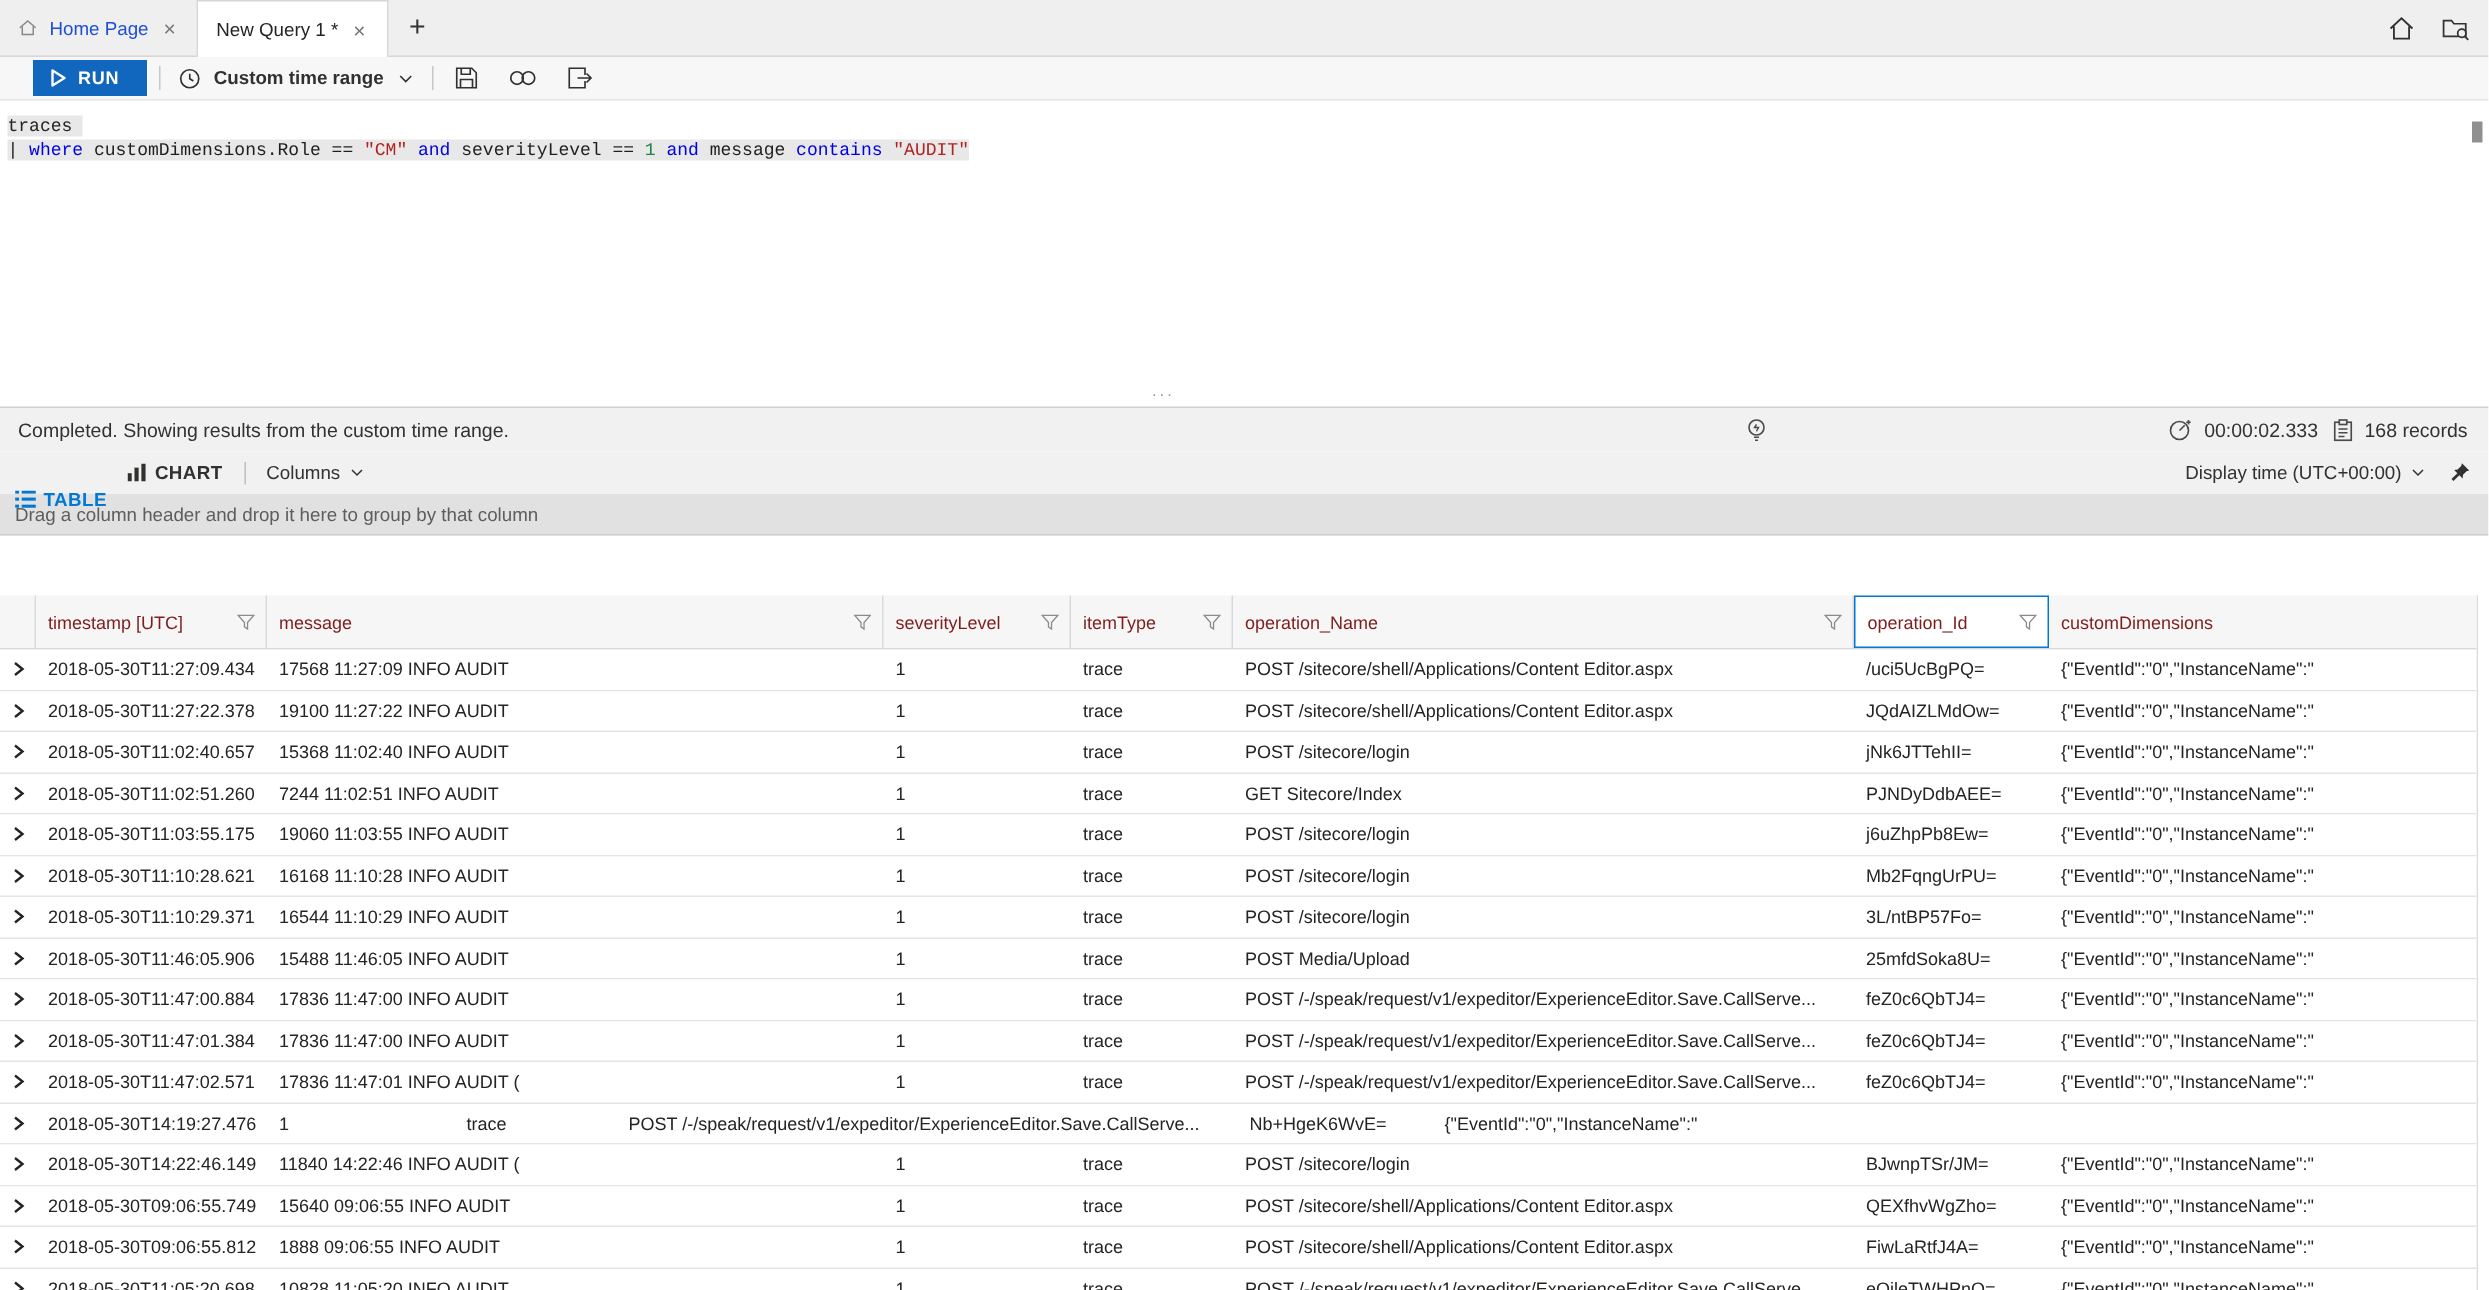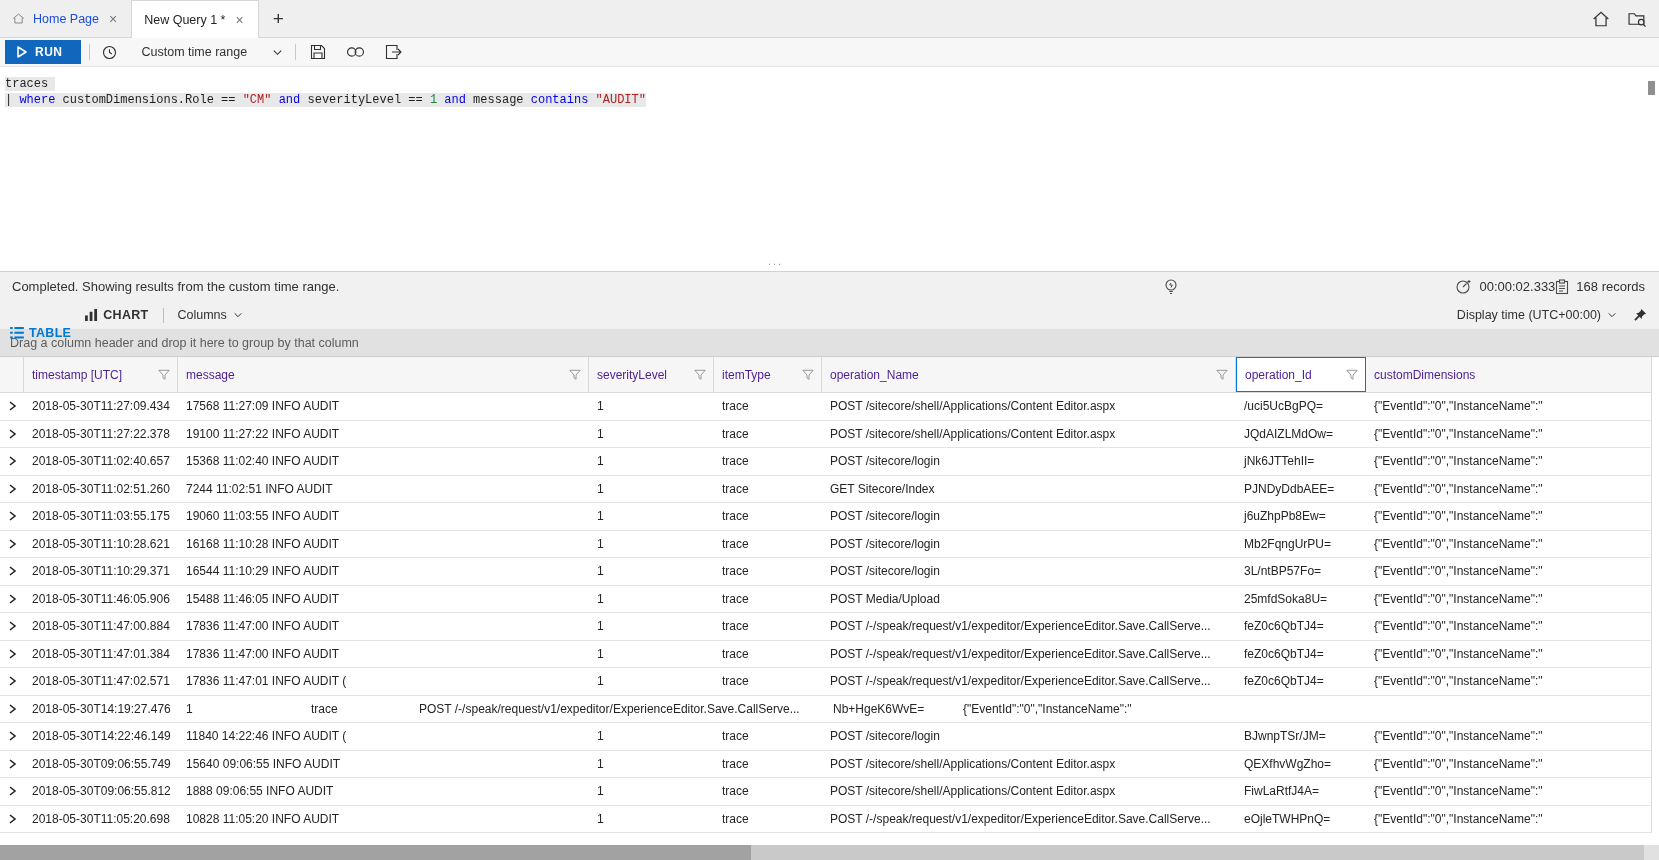--- a/index.html
+++ b/index.html
@@ -12,60 +12,60 @@
   .tab { display:flex; align-items:center; gap:8px; padding:0 12px; cursor:pointer; }
   .tab.inactive { color:#8a8886; }
   .tab.inactive .tab-label { color:#1d4ed8; }
   .tab.active { background:#fff; border:1px solid #d6d6d6; border-bottom:none; margin-bottom:-1px; color:#252423; }
   .tab .tab-label { font-size:12.5px; white-space:nowrap; }
   .tab-close { font-size:14px; color:#777; padding:0 2px; line-height:1; }
   .newtab { display:flex; align-items:center; padding:0 14px; font-size:19px; color:#333; cursor:pointer; }
   .tabbar-right { position:absolute; right:12px; top:0; height:100%; display:flex; align-items:center; gap:18px; }
 
   
-  .toolbar { height:28px; background:#f7f7f7; display:flex; align-items:center; padding:0 5px; gap:8px; }
+  .toolbar { height:28px; background:#f7f7f7; display:flex; align-items:center; padding:0 22px; gap:8px; }
   .run-btn { height:24px; background:#1166bd; color:#fff; display:flex; align-items:center; gap:8px; padding:0 18px 0 12px; font-weight:bold; font-size:12px; letter-spacing:.5px; cursor:pointer; }
   .tb-sep { width:1px; height:16px; background:#c8c8c8; }
-  .time-range { display:flex; align-items:center; gap:25px; color:#323130; font-size:12.5px; padding:0 4px; cursor:pointer; }
+  .time-range { display:flex; align-items:center; gap:9px; color:#323130; font-size:12.5px; padding:0 4px; cursor:pointer;font-weight:bold; }
   .tb-icon { padding:0 6px; cursor:pointer; display:flex; align-items:center; }
 
   
   .editor { height:205px; background:#fff; position:relative; font-family:"Liberation Mono", monospace; font-size:12px; line-height:16px; padding:9px 0 0 5px; border-top:1px solid #e3e3e3; }
   .code-line { white-space:pre; }
   .hl { background:#e8e8e8; }
   .tk-p { color:#1e1e1e; }
   .tk-k { color:#0000e6; }
   .tk-s { color:#b22222; }
   .tk-n { color:#1e8449; }
   .editor-vscroll { position:absolute; right:4px; top:14px; width:7px; height:14px; background:#909090; }
   .splitter-dots { position:absolute; left:768px; bottom:2px; color:#9a9a9a; font-size:11px; letter-spacing:2px; font-family:"Liberation Sans",sans-serif; }
 
   
   .statusbar { height:30px; background:#f1f1f1; border-top:1px solid #d0d0d0; display:flex; align-items:center; padding:0 12px; position:relative; }
   .status-text { font-size:13px; color:#323130; }
-  .status-right { position:absolute; right:14px; display:flex; align-items:center; }
+  .status-right { position:absolute; right:14px; display:flex; align-items:center; gap:10px; }
   .status-metric { display:flex; align-items:center; gap:7px; font-size:13px; color:#323130; }
   .bulb { position:absolute; right:480px; }
 
   
   .viewtabs { height:28px; background:#f1f1f1; display:flex; align-items:center; padding:0 10px; gap:14px; position:relative; }
   .vtab { display:flex; align-items:center; gap:5px; font-size:12.5px; font-weight:bold; letter-spacing:.3px; cursor:pointer; }
   .vtab.sel { color:#0078d4;margin-top:36px; }
   .vtab.unsel { color:#323130; }
   .vt-sep { width:1px; height:15px; background:#bdbdbd; }
   .columns-dd { display:flex; align-items:center; gap:6px; font-size:12.5px; color:#323130; cursor:pointer; }
   .viewtabs-right { position:absolute; right:12px; display:flex; align-items:center; gap:16px; }
   .display-time { display:flex; align-items:center; gap:6px; font-size:12.5px; color:#323130; cursor:pointer; }
 
   
   .groupbar { height:28px; background:#e1e1e1; display:flex; align-items:center; padding:12px 10px; color:#5f5d5b; font-size:12.5px; border-bottom:1px solid #cfcfcf; }
 
   
   .grid { width:1652px; border-right:1px solid #dcdcdc; }
-  .ghead { height:36px; display:flex; background:#f6f6f6; border-bottom:1px solid #d9d9d9; color:#4c1d95; }
+  .ghead { height:36px; display:flex; background:#f6f6f6; border-bottom:1px solid #d9d9d9; color:#7f1d1d;margin-top:40px; }
   .hcell { display:flex; align-items:center; justify-content:space-between; padding:0 7px 0 8px; border-right:1px solid #d9d9d9; font-size:12px; white-space:nowrap; overflow:hidden; cursor:pointer; }
   .hcell.selcol { border:1px solid #0078d4; background:#fff; }
   .c0 { width:24px; flex:none; }
   .c1 { width:154px; flex:none; }
   .c2 { width:411px; flex:none; }
   .c3 { width:125px; flex:none; }
   .c4 { width:108px; flex:none; }
   .c5 { width:414px; flex:none; }
   .c6 { width:130px; flex:none; }
   .c7 { flex:1 1 auto; border-right:none; }

